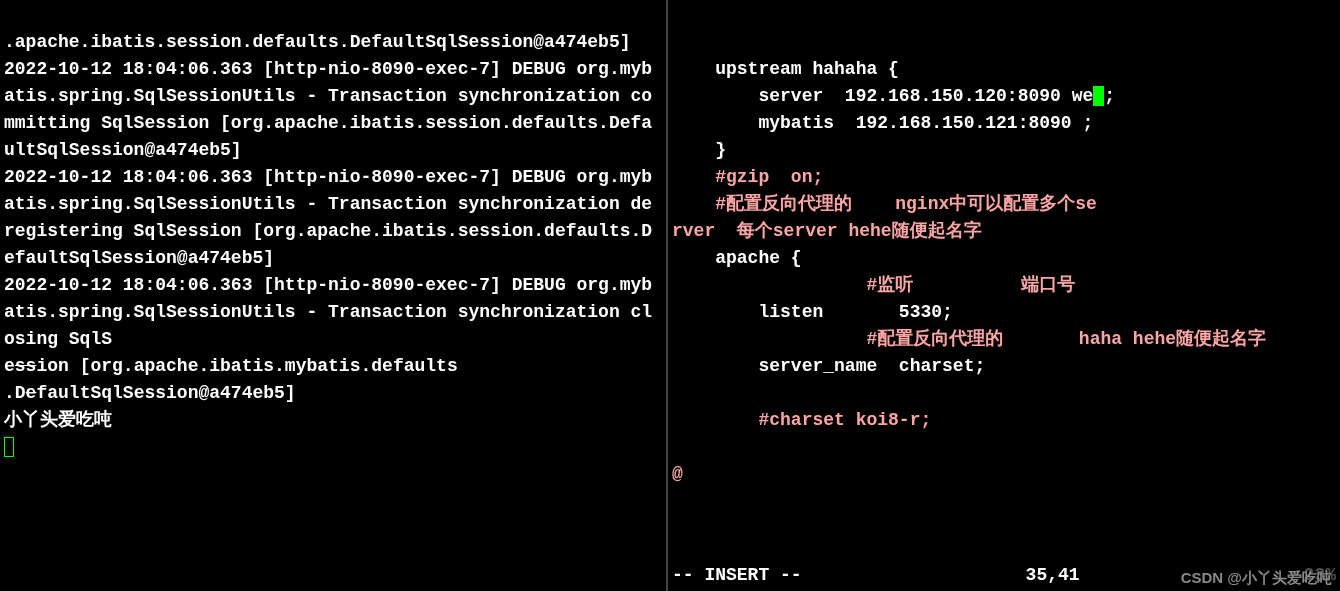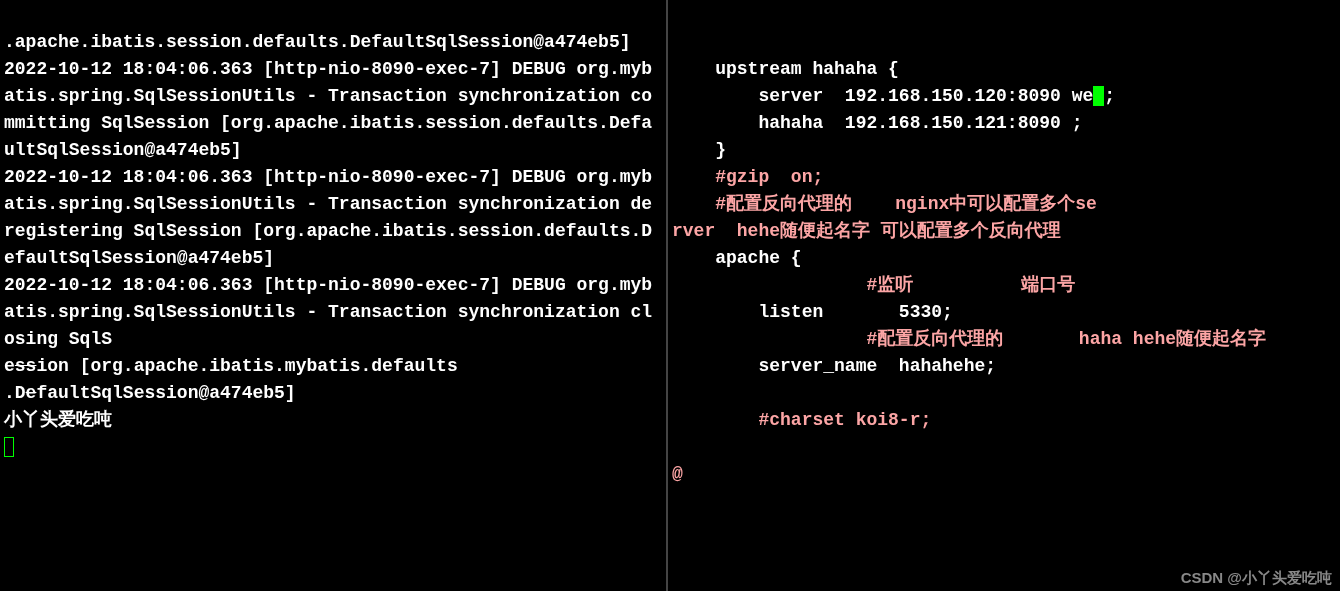--- a/index.html
+++ b/index.html
@@ -78,28 +78,33 @@
 <span>e</span><span class="strike">ss</span><span>ion [org.apache.ibatis.mybatis.defaults</span>
 <span>.D</span><span class="strike">e</span><span>faultSqlSession@a474eb5]</span>
 <span>小丫头爱吃吨</span>
 <span class="cursor-block"></span>
 </div>
 
 <div class="pane right-pane">
 
 <span>    upstream hahaha {</span>
 <span>        server  192.168.150.120:8090 we</span><span class="cursor-green"></span><span>;</span>
-<span>        hahaha  192.168.150.121:8090 ;</span>
+<span>        mybatis  192.168.150.121:8090 ;</span>
 <span>    }</span>
 <span class="blue">    #gzip  on;</span>
 <span class="blue">    #配置反向代理的    nginx中可以配置多个se</span>
-<span class="blue">rver  hehe随便起名字 可以配置多个反向代理</span>
+<span class="blue">rver  每个server hehe随便起名字</span>
 <span>    apache {</span>
 <span class="blue">                  #监听          端口号</span>
 <span>        listen       5330;</span>
 <span class="blue">                  #配置反向代理的       haha hehe随便起名字</span>
-<span>        server_name  hahahehe;</span>
+<span>        server_name  charset;</span>
 
 <span class="blue">        #charset koi8-r;</span>
 
 <span class="blue">@</span>
+<div class="status-line">
+  <span>-- INSERT --</span>
+  <span>35,41</span>
+  <span style="opacity:0.3">23%</span>
+</div>
 <div class="watermark">CSDN @小丫头爱吃吨</div>
 </div>
 
 </body></html>

